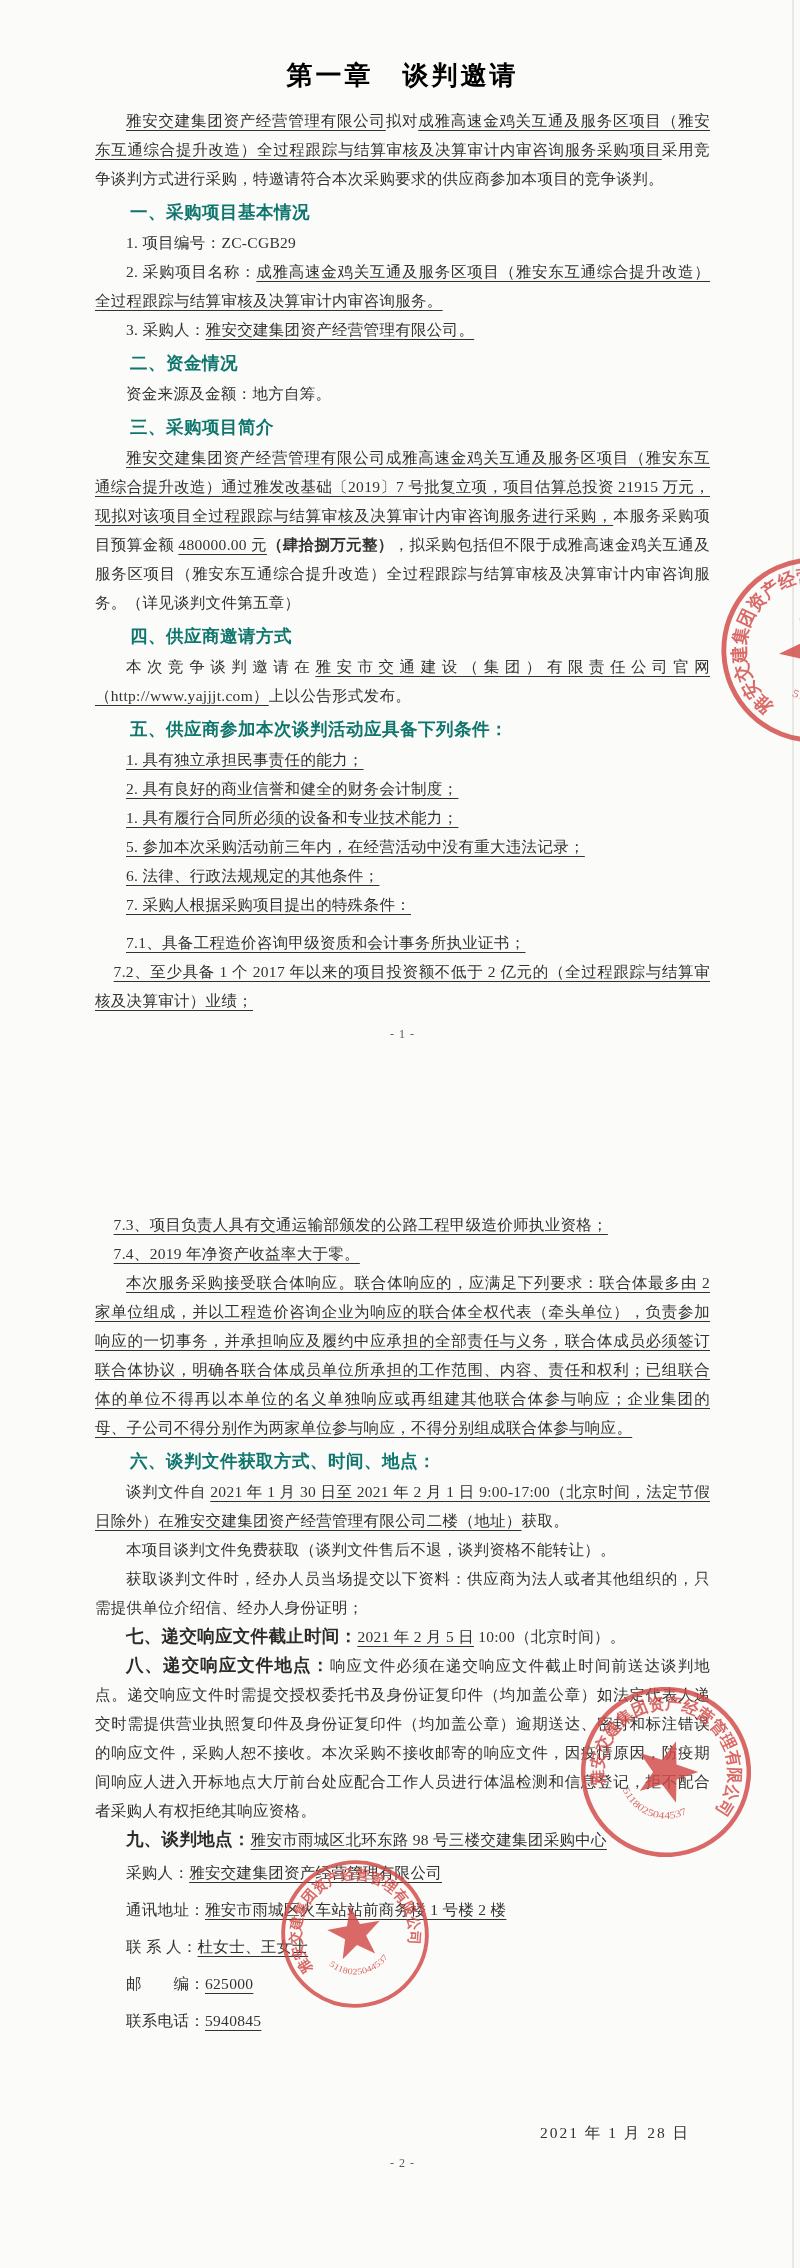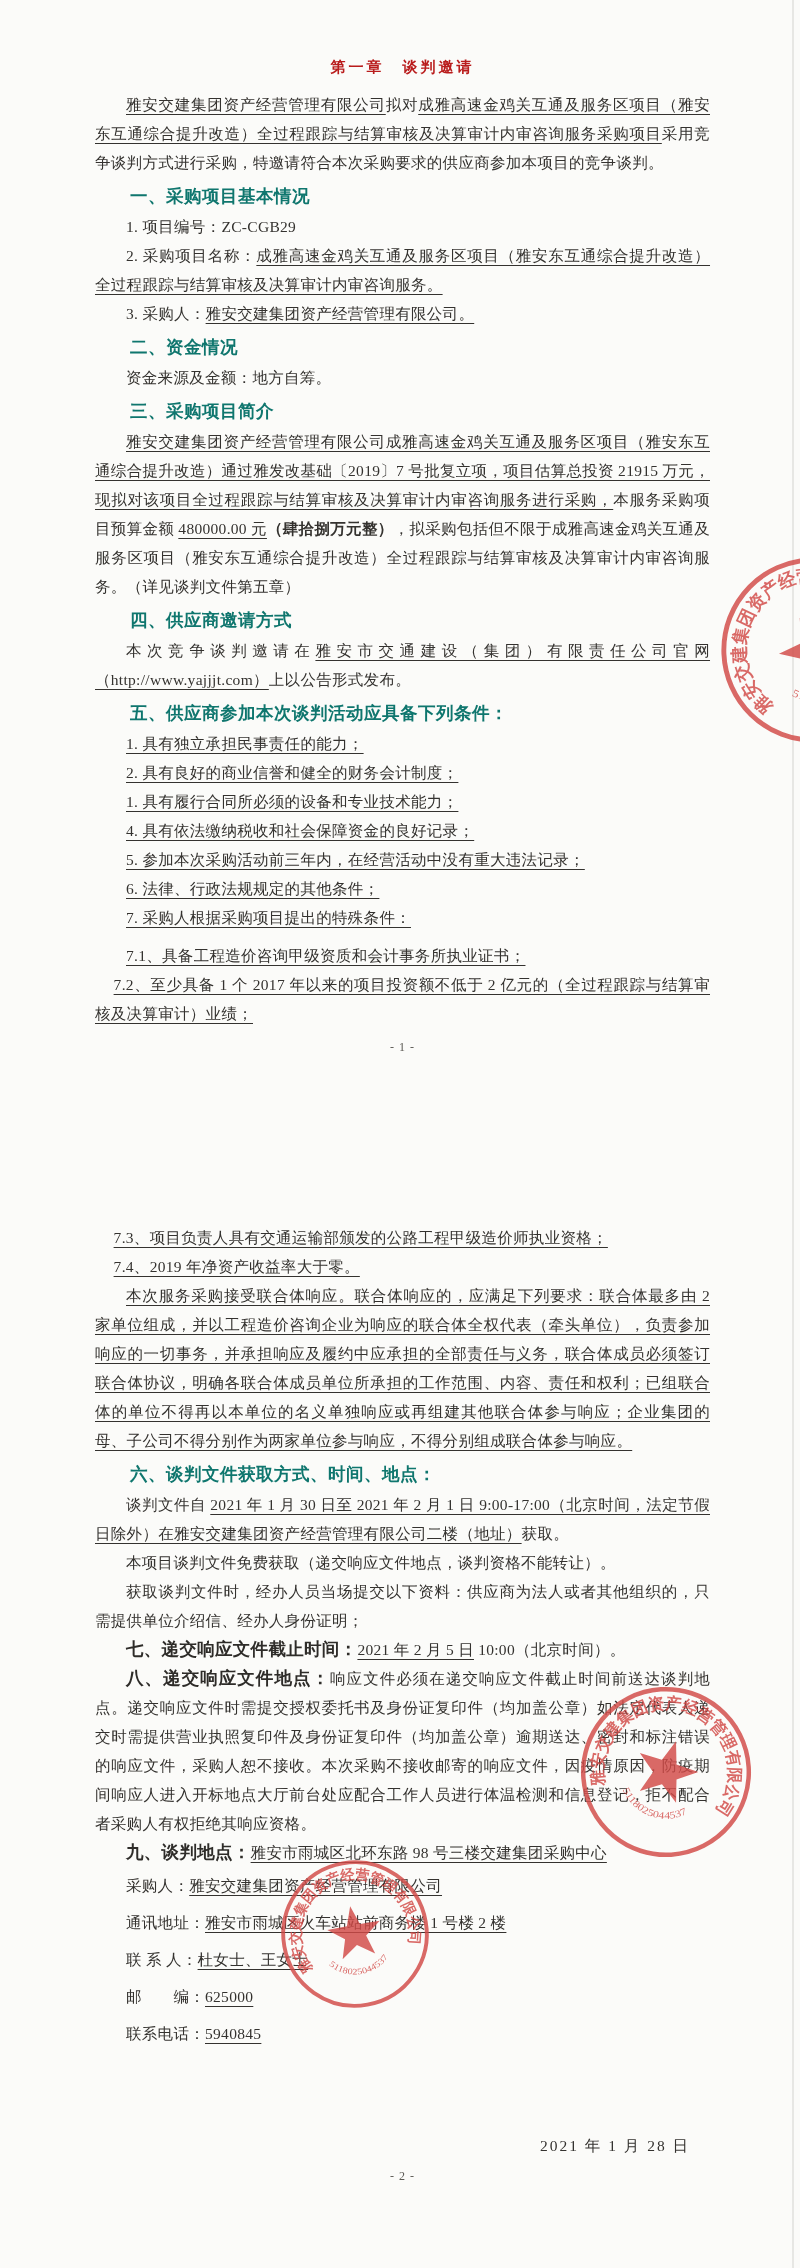--- a/index.html
+++ b/index.html
@@ -10,22 +10,22 @@
     color:#34322f;
     -webkit-font-smoothing:antialiased;
   }
   .doc{
     position:relative;width:800px;box-sizing:border-box;
     padding:58px 90px 0 95px;
   }
   .page{position:relative;}
   .page2{margin-top:168px;}
   .t-title{
-    font-size:15px;font-weight:bold;text-align:center;
-    margin:0 0 13px 0;letter-spacing:3px;color:#b91c1c;
+    font-size:26px;font-weight:bold;text-align:center;
+    margin:0 0 13px 0;letter-spacing:3px;color:#000000;
   }
   .t-h{
     font-size:17.5px;font-weight:bold;margin:7px 0 4px 0;
     text-indent:2em;color:#0f766e;letter-spacing:.5px;
   }
   .t-p{
     font-size:15.5px;line-height:29px;margin:0;
     text-indent:2em;text-align:justify;letter-spacing:.3px;
   }
   .t-contact{
@@ -69,35 +69,34 @@
         <h2 class="t-h" data-name="section-2-heading"><span data-name="section-2-heading-text">二、资金情况</span></h2>
         <p class="t-p" data-name="funding-source"><span data-name="funding-source-text">资金来源及金额：地方自筹。</span></p>
         <h2 class="t-h" data-name="section-3-heading"><span data-name="section-3-heading-text">三、采购项目简介</span></h2>
         <p class="t-p" data-name="project-intro-paragraph"><span class="u" data-name="project-intro-paragraph-text">雅安交建集团资产经营管理有限公司成雅高速金鸡关互通及服务区项目（雅安东互通综合提升改造）通过雅发改基础〔2019〕7 号批复立项，项目估算总投资 21915 万元，现拟对该项目全过程跟踪与结算审核及决算审计内审咨询服务进行采购，</span><span data-name="project-intro-paragraph-text">本服务采购项目预算金额 </span><span class="u" data-name="project-intro-paragraph-text">480000.00 元</span><span class="b" data-name="project-intro-paragraph-text">（肆拾捌万元整）</span><span data-name="project-intro-paragraph-text">，拟采购包括但不限于成雅高速金鸡关互通及服务区项目（雅安东互通综合提升改造）全过程跟踪与结算审核及决算审计内审咨询服务。（详见谈判文件第五章）</span></p>
         <h2 class="t-h" data-name="section-4-heading"><span data-name="section-4-heading-text">四、供应商邀请方式</span></h2>
         <p class="t-p" data-name="invitation-method-paragraph"><span data-name="invitation-method-paragraph-text">本次竞争谈判邀请在</span><span class="u" data-name="invitation-method-paragraph-text">雅安市交通建设（集团）有限责任公司官网（http://www.yajjjt.com）</span><span data-name="invitation-method-paragraph-text">上以公告形式发布。</span></p>
         <h2 class="t-h" data-name="section-5-heading"><span data-name="section-5-heading-text">五、供应商参加本次谈判活动应具备下列条件：</span></h2>
         <p class="t-p" data-name="condition-1"><span class="u" data-name="condition-1-text">1. 具有独立承担民事责任的能力；</span></p>
         <p class="t-p" data-name="condition-2"><span class="u" data-name="condition-2-text">2. 具有良好的商业信誉和健全的财务会计制度；</span></p>
         <p class="t-p" data-name="condition-3"><span class="u" data-name="condition-3-text">1. 具有履行合同所必须的设备和专业技术能力；</span></p>
-        <p class="t-p" data-name="condition-4"><span class="u" data-name="condition-4-text">4. 具有依法缴纳税收和社会保障资金的良好记录；</span></p>
         <p class="t-p" data-name="condition-5"><span class="u" data-name="condition-5-text">5. 参加本次采购活动前三年内，在经营活动中没有重大违法记录；</span></p>
         <p class="t-p" data-name="condition-6"><span class="u" data-name="condition-6-text">6. 法律、行政法规规定的其他条件；</span></p>
         <p class="t-p" data-name="condition-7"><span class="u" data-name="condition-7-text">7. 采购人根据采购项目提出的特殊条件：</span></p>
         <p class="t-p" data-name="condition-7-1"><span class="u" data-name="condition-7-1-text">7.1、具备工程造价咨询甲级资质和会计事务所执业证书；</span></p>
         <p class="t-p" data-name="condition-7-2"><span class="u" data-name="condition-7-2-text">7.2、至少具备 1 个 2017 年以来的项目投资额不低于 2 亿元的（全过程跟踪与结算审核及决算审计）业绩；</span></p>
         <div class="pageno" data-name="page-number">- 1 -</div>
       </div>
       <div class="page page2" data-name="page-2">
         <p class="t-p" data-name="condition-7-3"><span class="u" data-name="condition-7-3-text">7.3、项目负责人具有交通运输部颁发的公路工程甲级造价师执业资格；</span></p>
         <p class="t-p" data-name="condition-7-4"><span class="u" data-name="condition-7-4-text">7.4、2019 年净资产收益率大于零。</span></p>
         <p class="t-p" data-name="consortium-paragraph"><span class="u" data-name="consortium-paragraph-text">本次服务采购接受联合体响应。联合体响应的，应满足下列要求：联合体最多由 2 家单位组成，并以工程造价咨询企业为响应的联合体全权代表（牵头单位），负责参加响应的一切事务，并承担响应及履约中应承担的全部责任与义务，联合体成员必须签订联合体协议，明确各联合体成员单位所承担的工作范围、内容、责任和权利；已组联合体的单位不得再以本单位的名义单独响应或再组建其他联合体参与响应；企业集团的母、子公司不得分别作为两家单位参与响应，不得分别组成联合体参与响应。</span></p>
         <h2 class="t-h" data-name="section-6-heading"><span data-name="section-6-heading-text">六、谈判文件获取方式、时间、地点：</span></h2>
         <p class="t-p" data-name="document-obtain-paragraph"><span data-name="document-obtain-paragraph-text">谈判文件自 </span><span class="u" data-name="document-obtain-paragraph-text">2021 年 1 月 30 日至 2021 年 2 月 1 日 9:00-17:00（北京时间，法定节假日除外）在雅安交建集团资产经营管理有限公司二楼（地址）</span><span data-name="document-obtain-paragraph-text">获取。</span></p>
-        <p class="t-p" data-name="document-free-paragraph"><span data-name="document-free-paragraph-text">本项目谈判文件免费获取（递交响应文件地点，谈判资格不能转让）。</span></p>
+        <p class="t-p" data-name="document-free-paragraph"><span data-name="document-free-paragraph-text">本项目谈判文件免费获取（谈判文件售后不退，谈判资格不能转让）。</span></p>
         <p class="t-p" data-name="document-materials-paragraph"><span data-name="document-materials-paragraph-text">获取谈判文件时，经办人员当场提交以下资料：供应商为法人或者其他组织的，只需提供单位介绍信、经办人身份证明；</span></p>
         <p class="t-p" data-name="deadline-line"><span class="B" data-name="deadline-line-text">七、递交响应文件截止时间：</span><span class="u" data-name="deadline-line-text">2021 年 2 月 5 日</span><span data-name="deadline-line-text"> 10:00（北京时间）。</span></p>
         <p class="t-p" data-name="delivery-place-paragraph"><span class="B" data-name="delivery-place-paragraph-text">八、递交响应文件地点：</span><span data-name="delivery-place-paragraph-text">响应文件必须在递交响应文件截止时间前送达谈判地点。递交响应文件时需提交授权委托书及身份证复印件（均加盖公章）如法定代表人递交时需提供营业执照复印件及身份证复印件（均加盖公章）逾期送达、密封和标注错误的响应文件，采购人恕不接收。本次采购不接收邮寄的响应文件，因疫情原因，防疫期间响应人进入开标地点大厅前台处应配合工作人员进行体温检测和信息登记，拒不配合者采购人有权拒绝其响应资格。</span></p>
         <p class="t-p" data-name="negotiation-place-line"><span class="B" data-name="negotiation-place-line-text">九、谈判地点：</span><span class="u" data-name="negotiation-place-line-text">雅安市雨城区北环东路 98 号三楼交建集团采购中心</span></p>
         <p class="t-contact" data-name="contact-purchaser"><span data-name="contact-purchaser-text">采购人：</span><span class="u" data-name="contact-purchaser-text">雅安交建集团资产经营管理有限公司</span></p>
         <p class="t-contact" data-name="contact-address"><span data-name="contact-address-text">通讯地址：</span><span class="u" data-name="contact-address-text">雅安市雨城区火车站站前商务楼 1 号楼 2 楼</span></p>
         <p class="t-contact" data-name="contact-person"><span data-name="contact-person-text">联 系 人：</span><span class="u" data-name="contact-person-text">杜女士、王女士</span></p>
         <p class="t-contact" data-name="contact-postcode"><span data-name="contact-postcode-text">邮　　编：</span><span class="u" data-name="contact-postcode-text">625000</span></p>
         <p class="t-contact" data-name="contact-phone"><span data-name="contact-phone-text">联系电话：</span><span class="u" data-name="contact-phone-text">5940845</span></p>
         <p class="t-date" data-name="document-date"><span data-name="document-date-text">2021 年 1 月 28 日</span></p>

